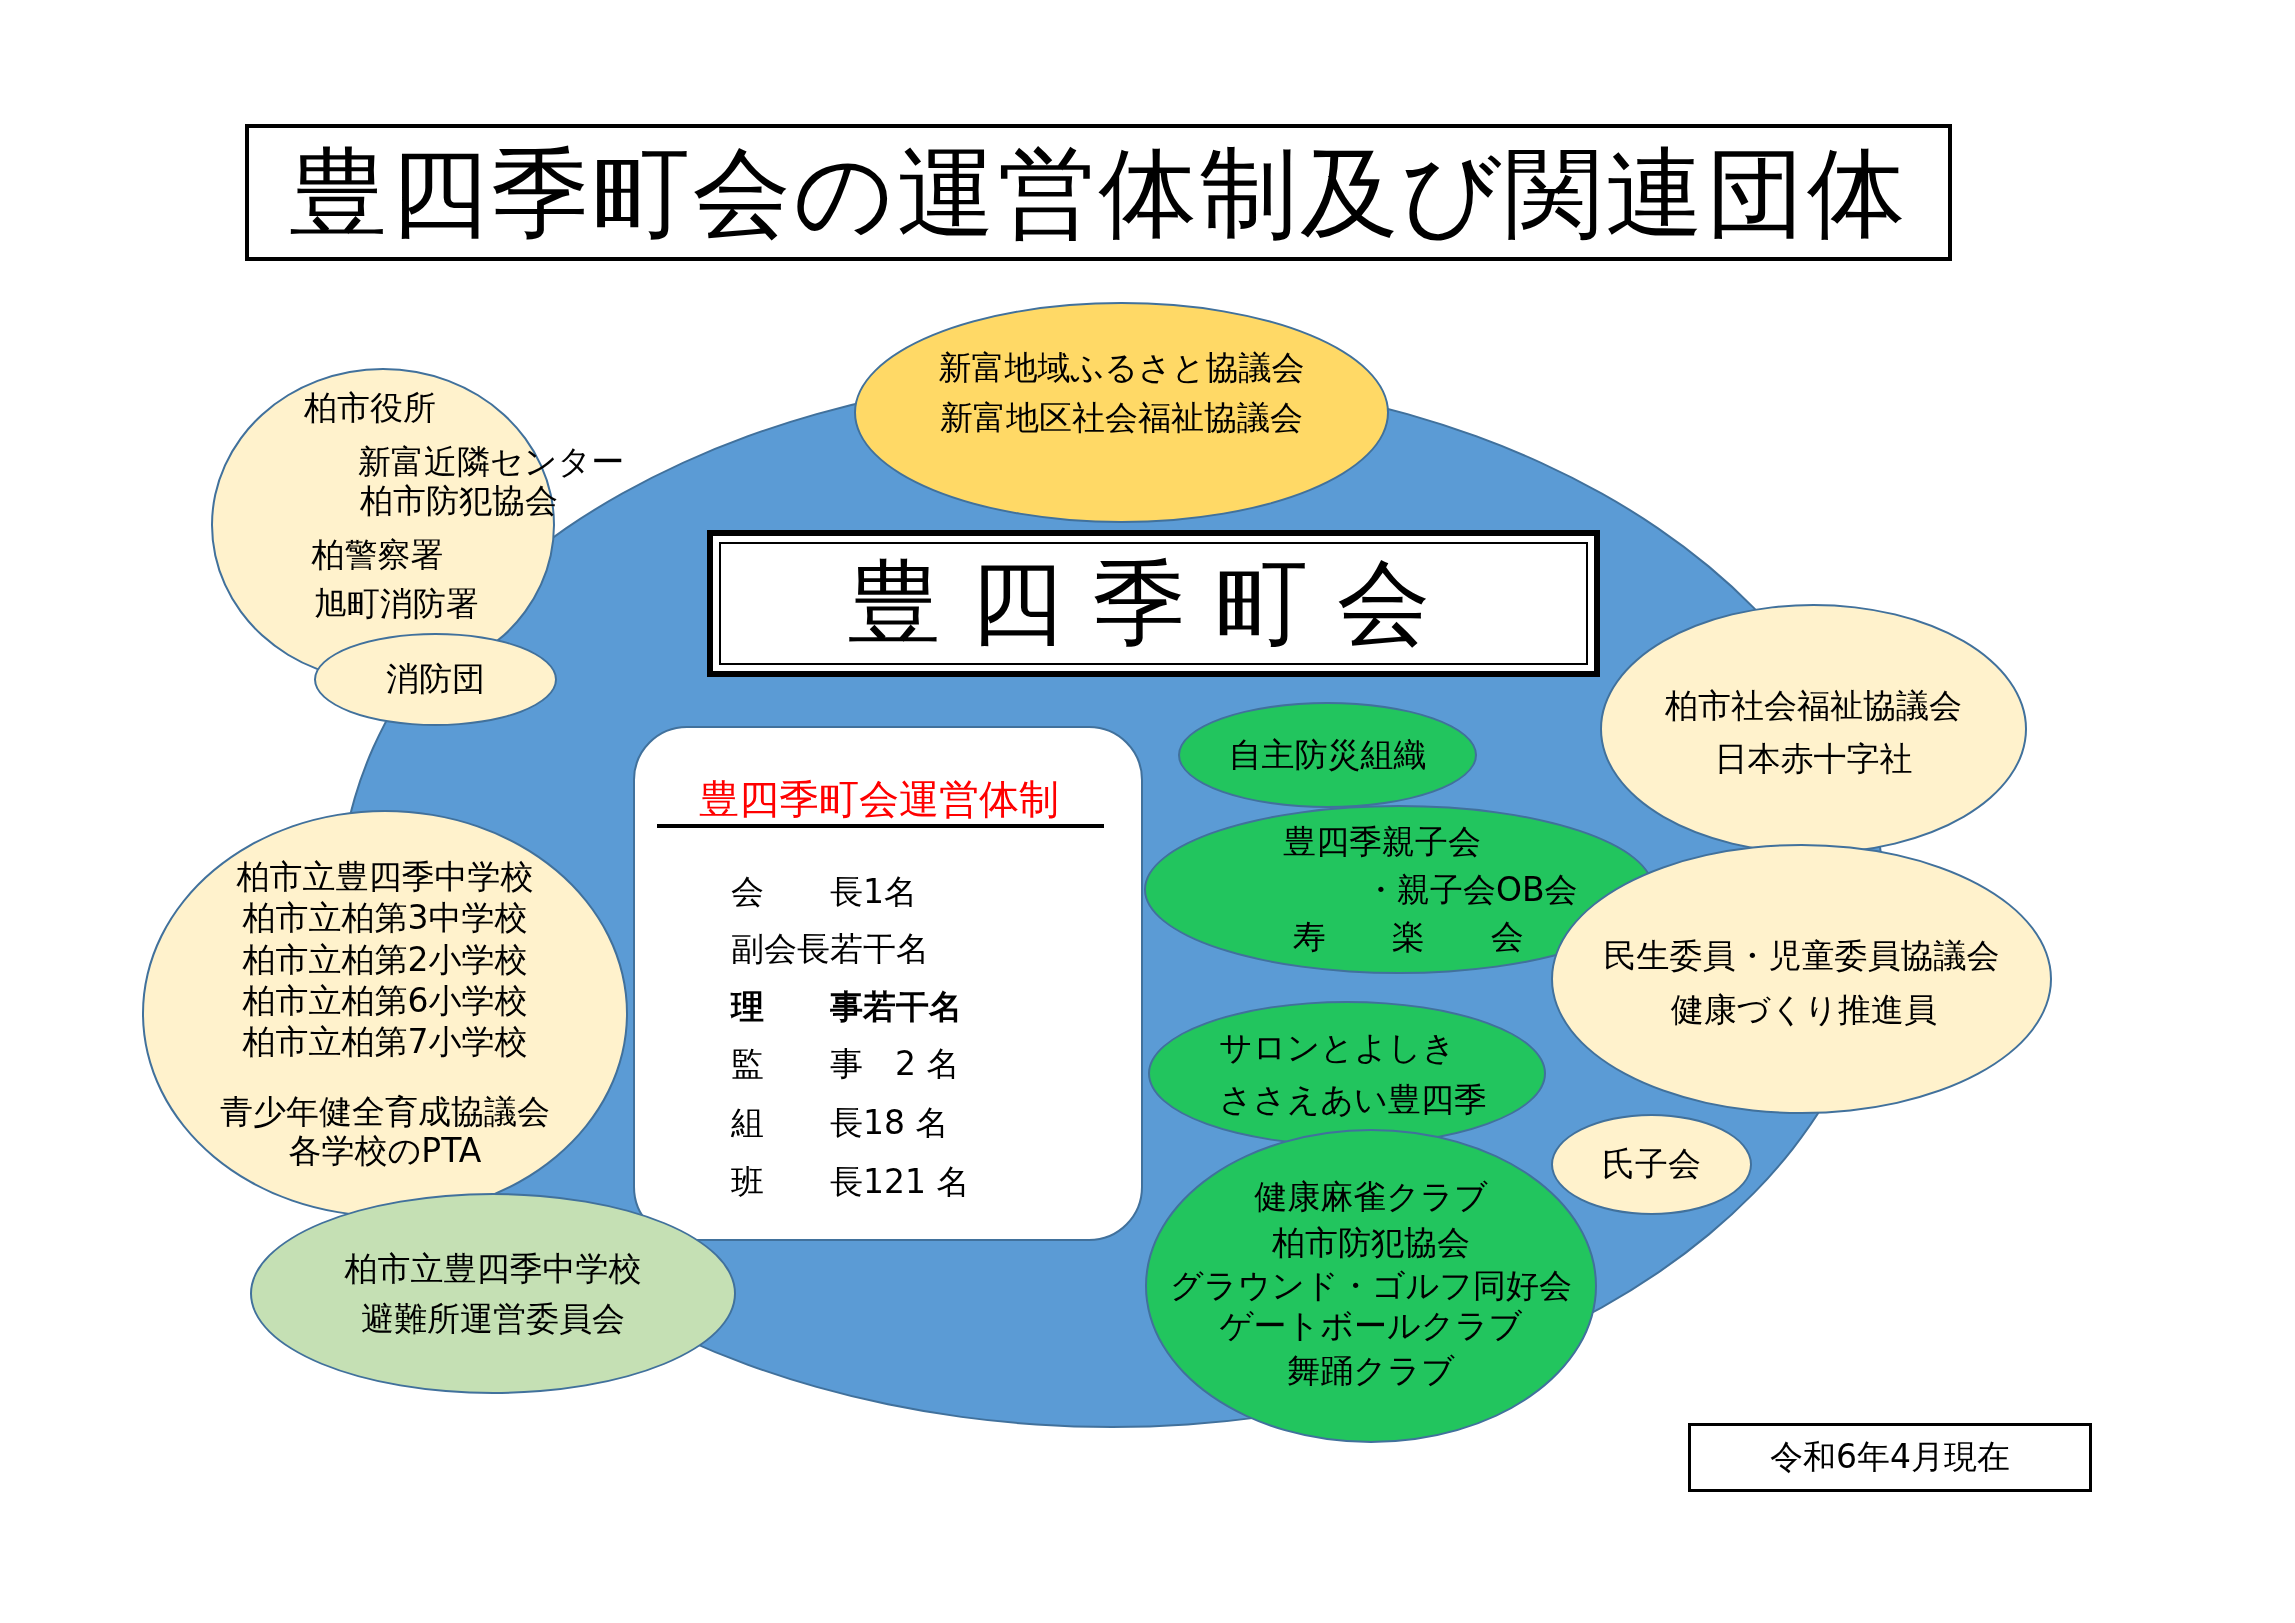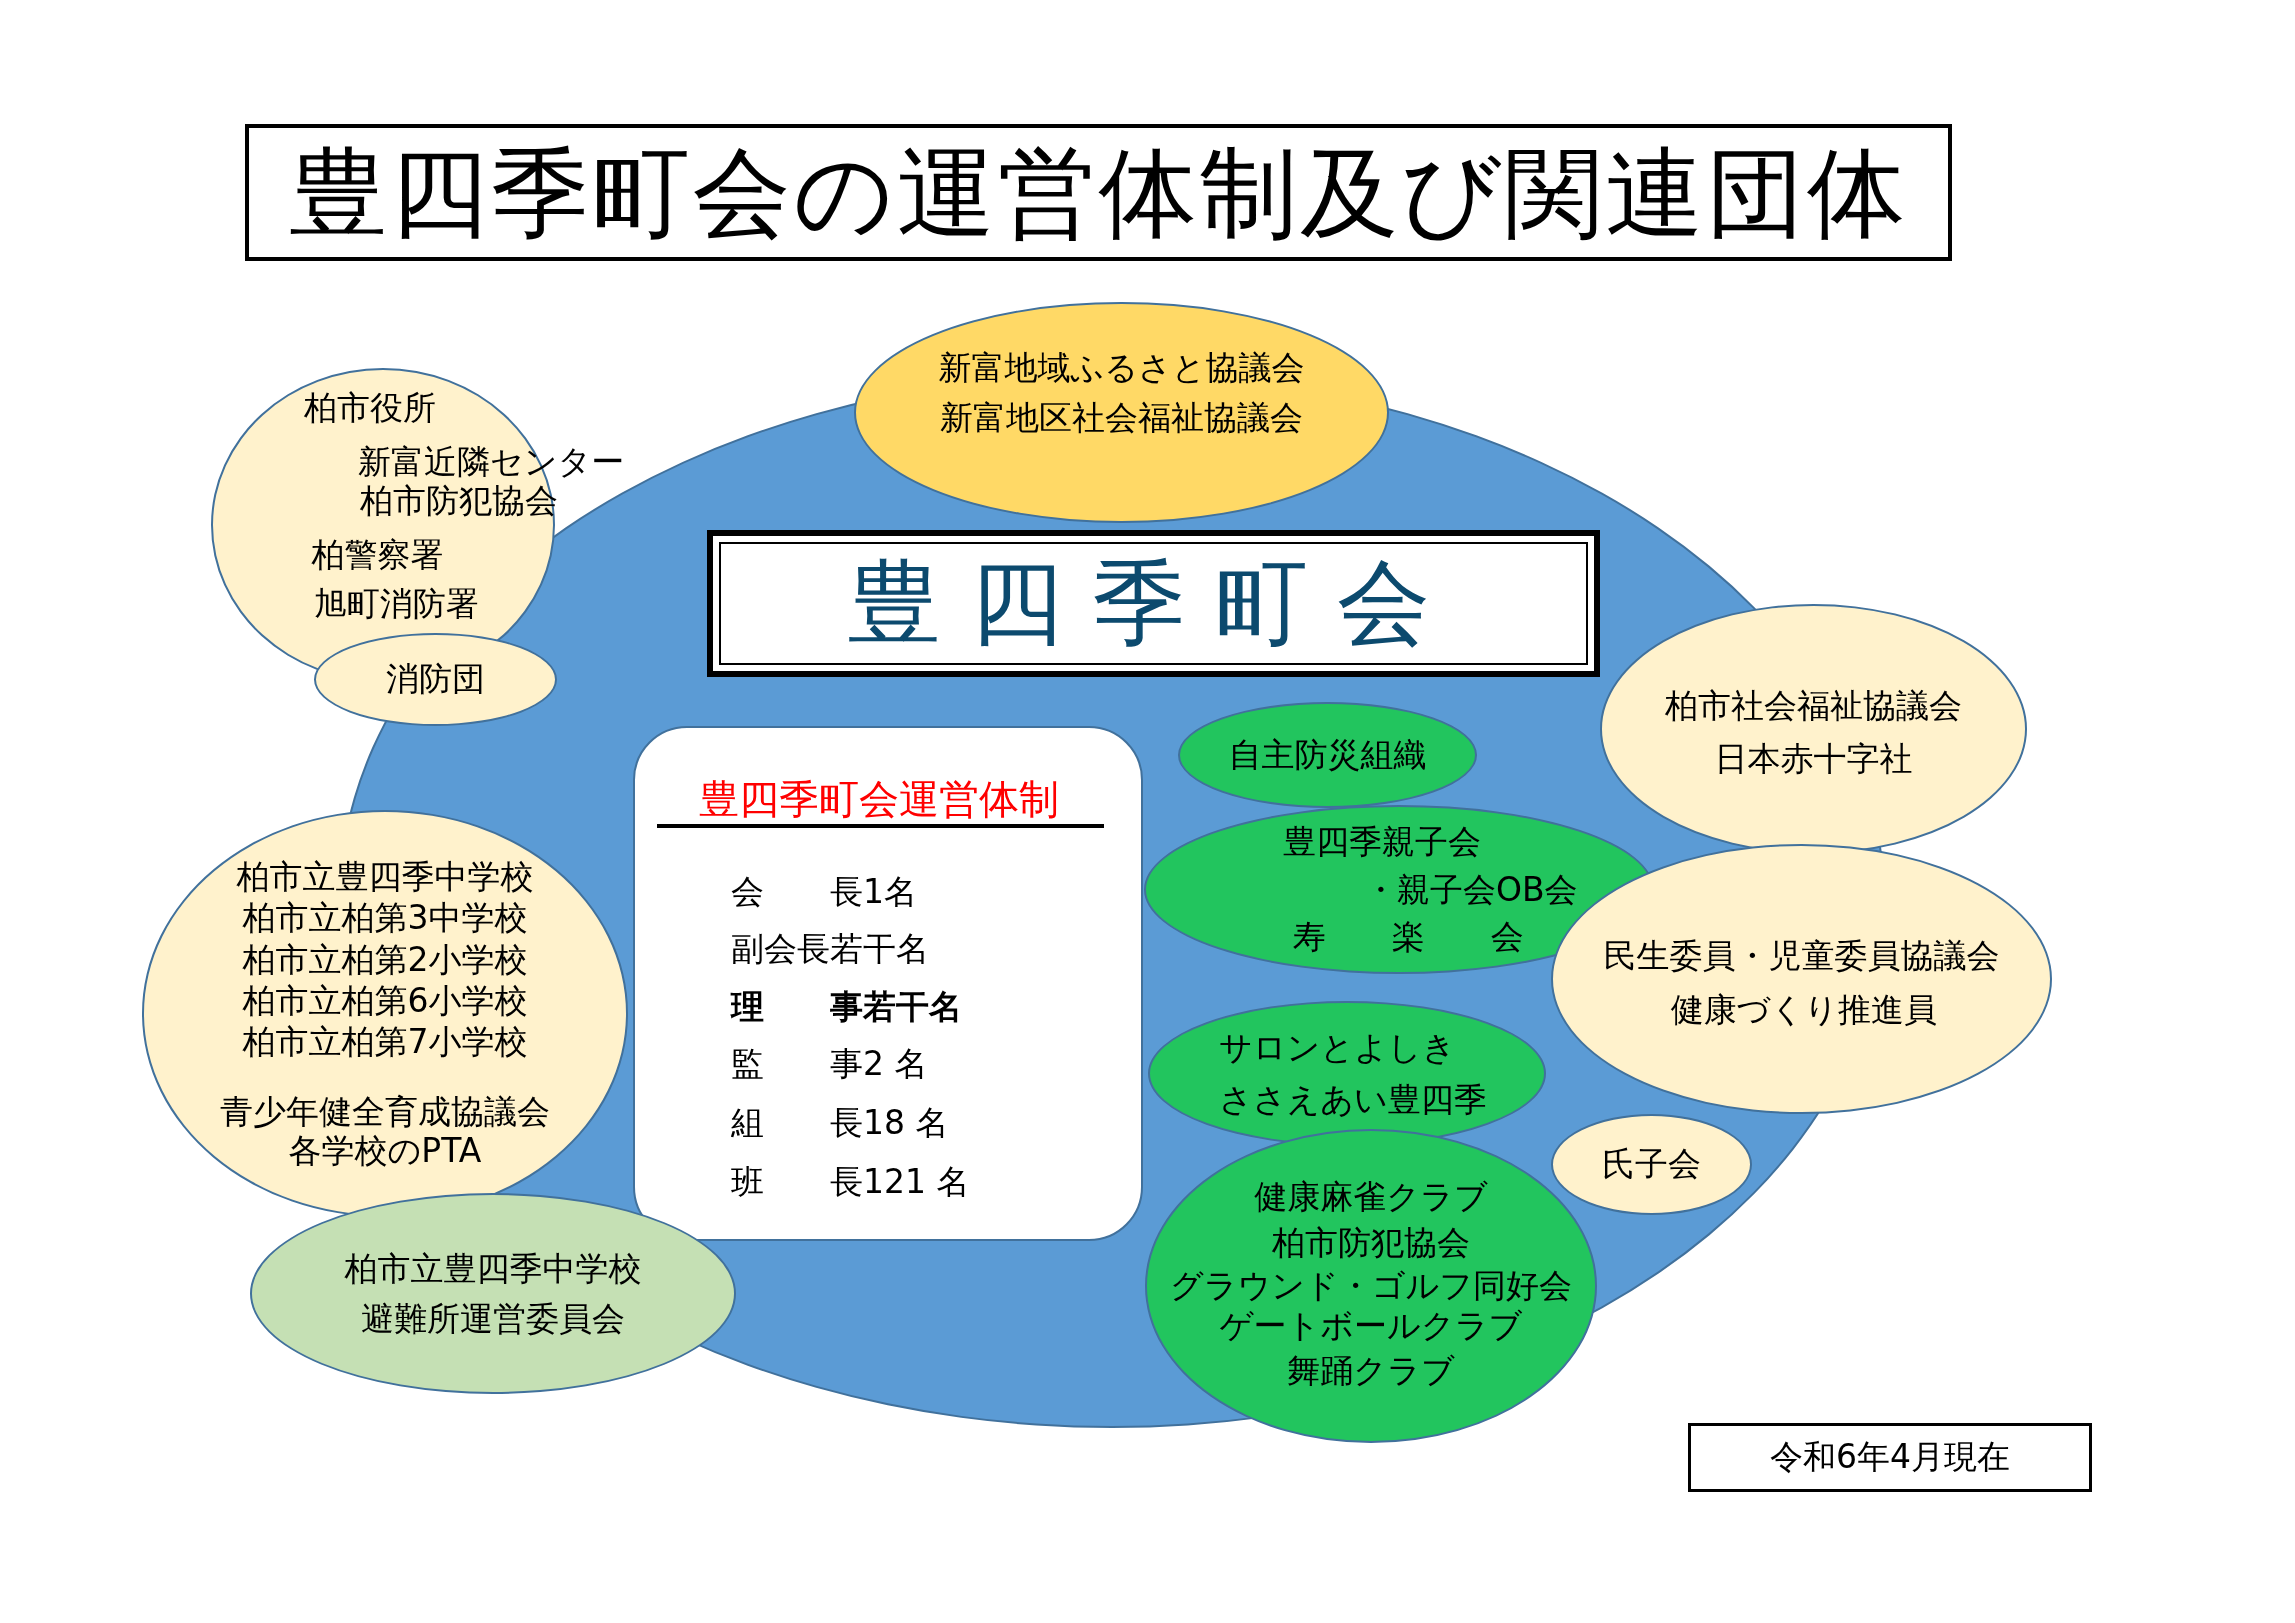--- a/index.html
+++ b/index.html
@@ -15,21 +15,21 @@
   .blue { background: #5B9BD5; }
   .yellow { background: #FFD966; }
   .cream { background: #FFF2CC; }
   .green { background: #22c55e; }
   .palegreen { background: #C5E0B4; }
   .txt { font-size: 33px; line-height: 1.35; white-space: nowrap; }
   .center-box { left: 707px; top: 530px; width: 893px; height: 147px; background: #fff;
                 border: 6.9px solid #000; outline: 2.5px solid #fff; outline-offset: -12.8px;
                 display: flex; align-items: center; justify-content: center; }
   .center-box::after { content: ""; position: absolute; inset: 5.9px; border: 2.9px solid #000; pointer-events: none; }
-  .center-text { color: #0c4a6e; font-size: 93px; letter-spacing: 29.4px; line-height: 1; }
+  .center-text { color: #000000; font-size: 93px; letter-spacing: 29.4px; line-height: 1; }
   .table-box { left: 633px; top: 726px; width: 510px; height: 515px; background: #fff;
                border-radius: 54px; border: 2.5px solid #41719C; }
   .table-title { position: absolute; left: 64px; top: 44px; color: #FF0000; font-size: 40px; white-space: nowrap; }
   .table-rule { position: absolute; left: 22px; top: 96px; width: 447px; height: 3.9px; background: #000; }
   .role-row { position: absolute; left: 96px; width: 304px; font-size: 33px; display: flex; justify-content: flex-start; }
   .role-name { letter-spacing: 0; }
   .role-count { text-align: right; }
   .date-box { left: 1688px; top: 1423px; width: 404px; height: 69px; border: 3.9px solid #000; background: #fff;
               display: flex; align-items: center; justify-content: center; font-size: 33px; }
 </style>
@@ -72,21 +72,21 @@
     <span class="role-count">1名</span>
   </div>
   <div class="role-row" style="top:199px;">
     <span class="role-name">副会長</span>
     <span class="role-count">若干名</span>
   </div>
   <div class="role-row" style="top:257px;font-weight:bold;">
     <span class="role-name">理　　事</span>
     <span class="role-count">若干名</span>
   </div>
-  <div class="role-row" style="top:314px;">
+  <div class="role-row" style="top:314px;gap:32px;">
     <span class="role-name">監　　事</span>
     <span class="role-count">2 名</span>
   </div>
   <div class="role-row" style="top:373px;">
     <span class="role-name">組　　長</span>
     <span class="role-count">18 名</span>
   </div>
   <div class="role-row" style="top:432px;">
     <span class="role-name">班　　長</span>
     <span class="role-count">121 名</span>

